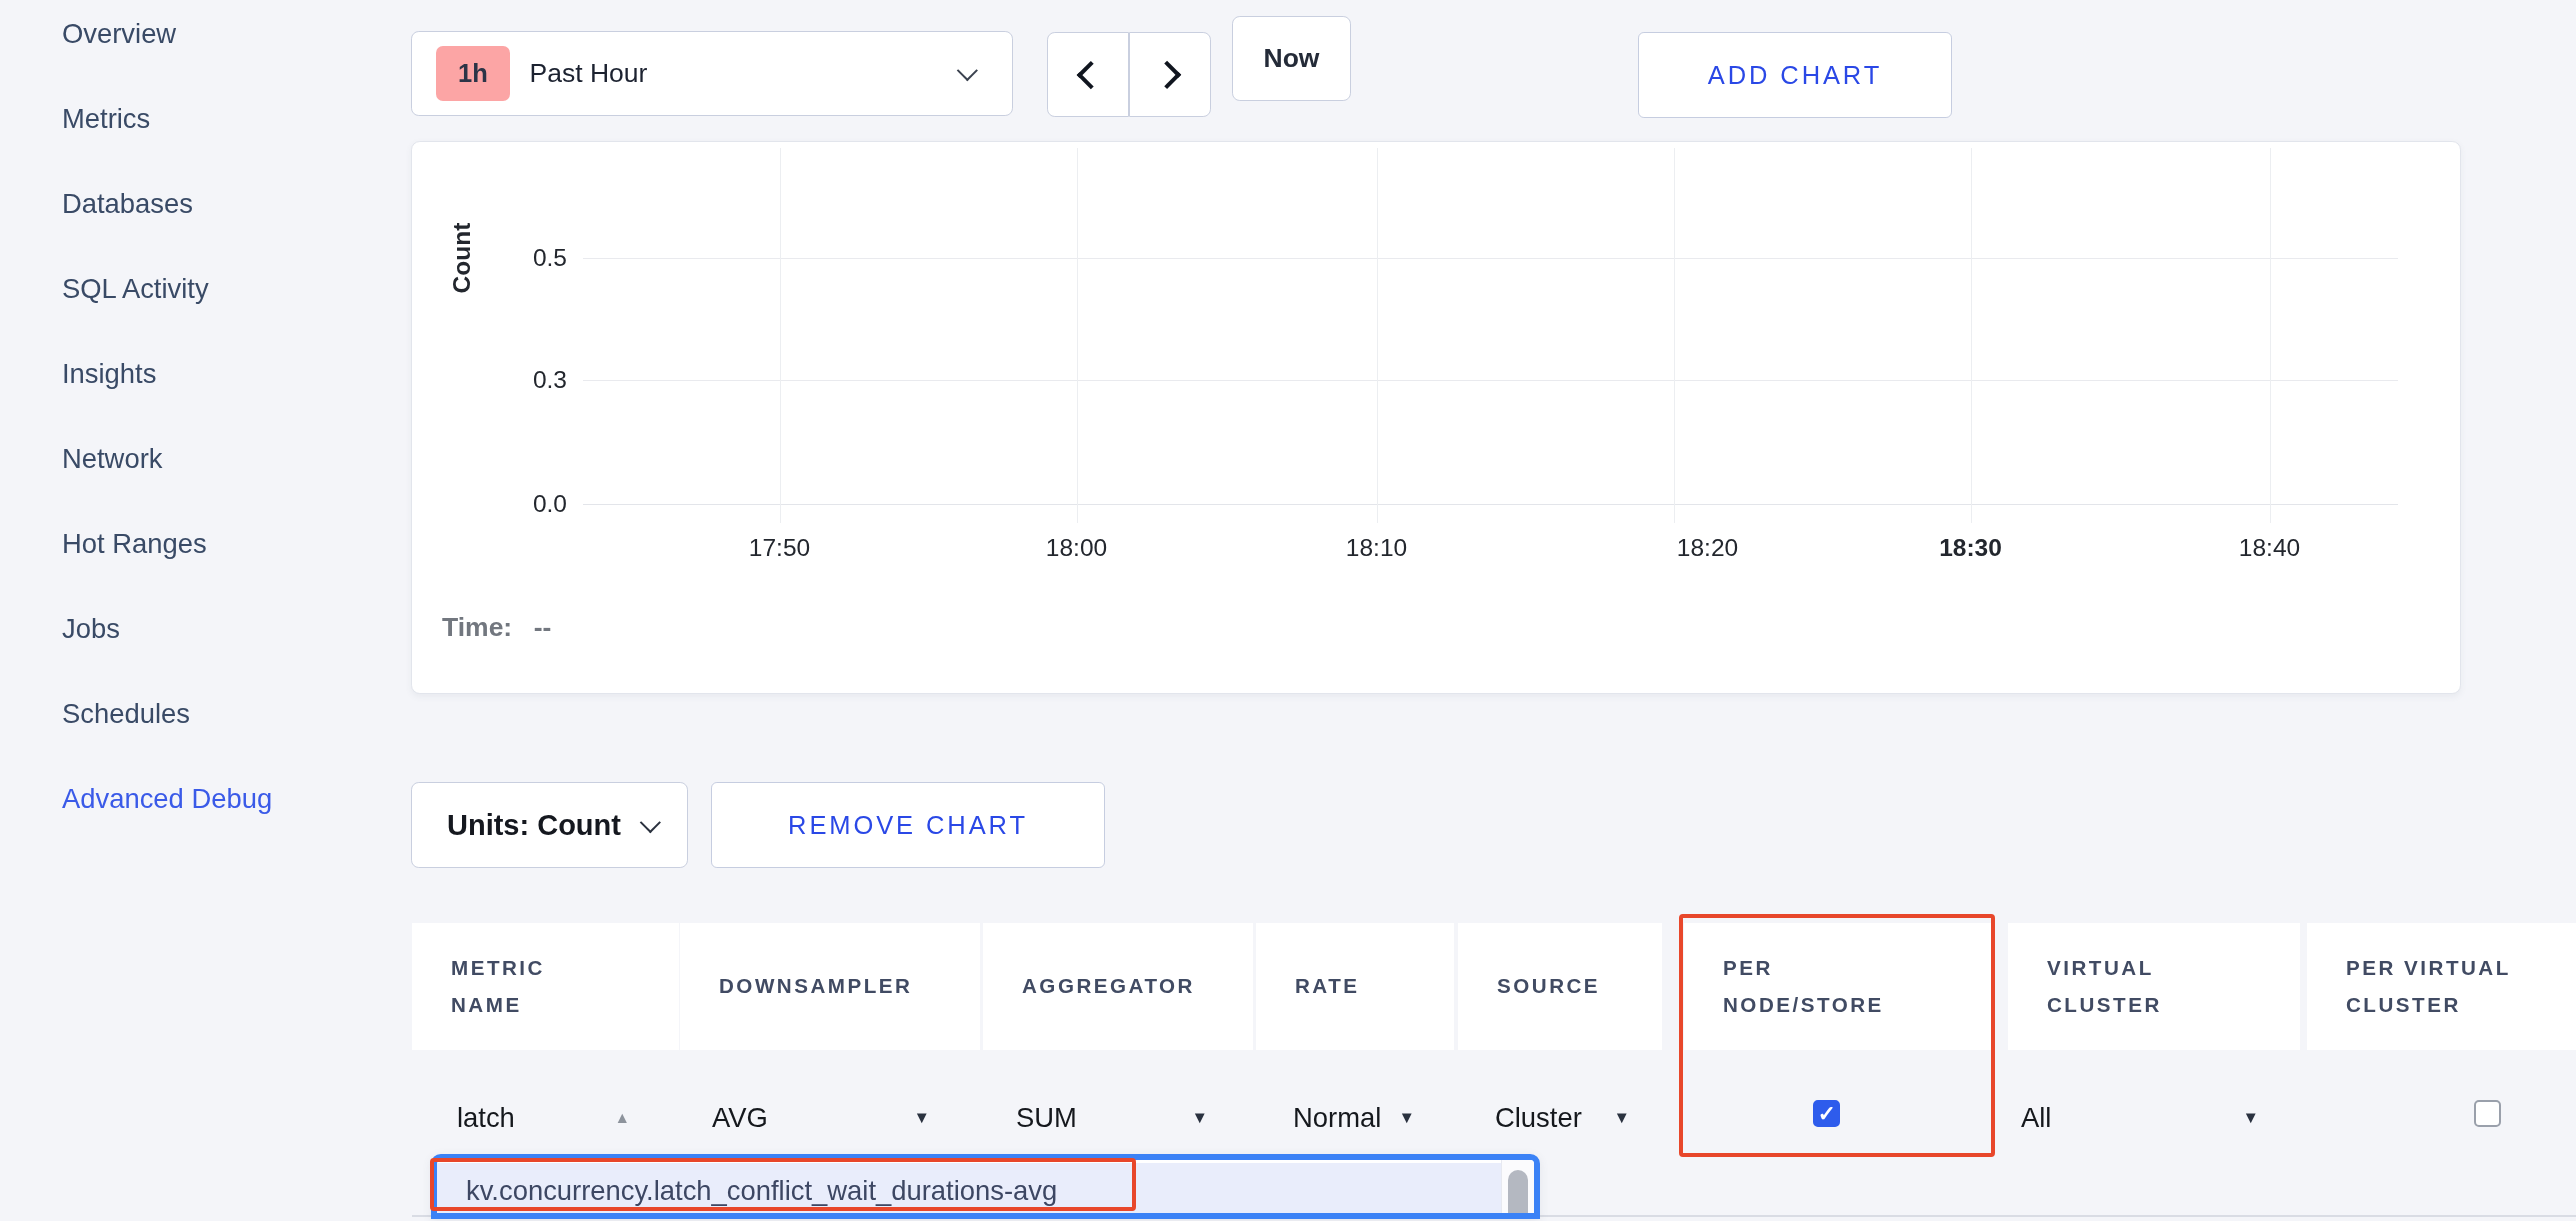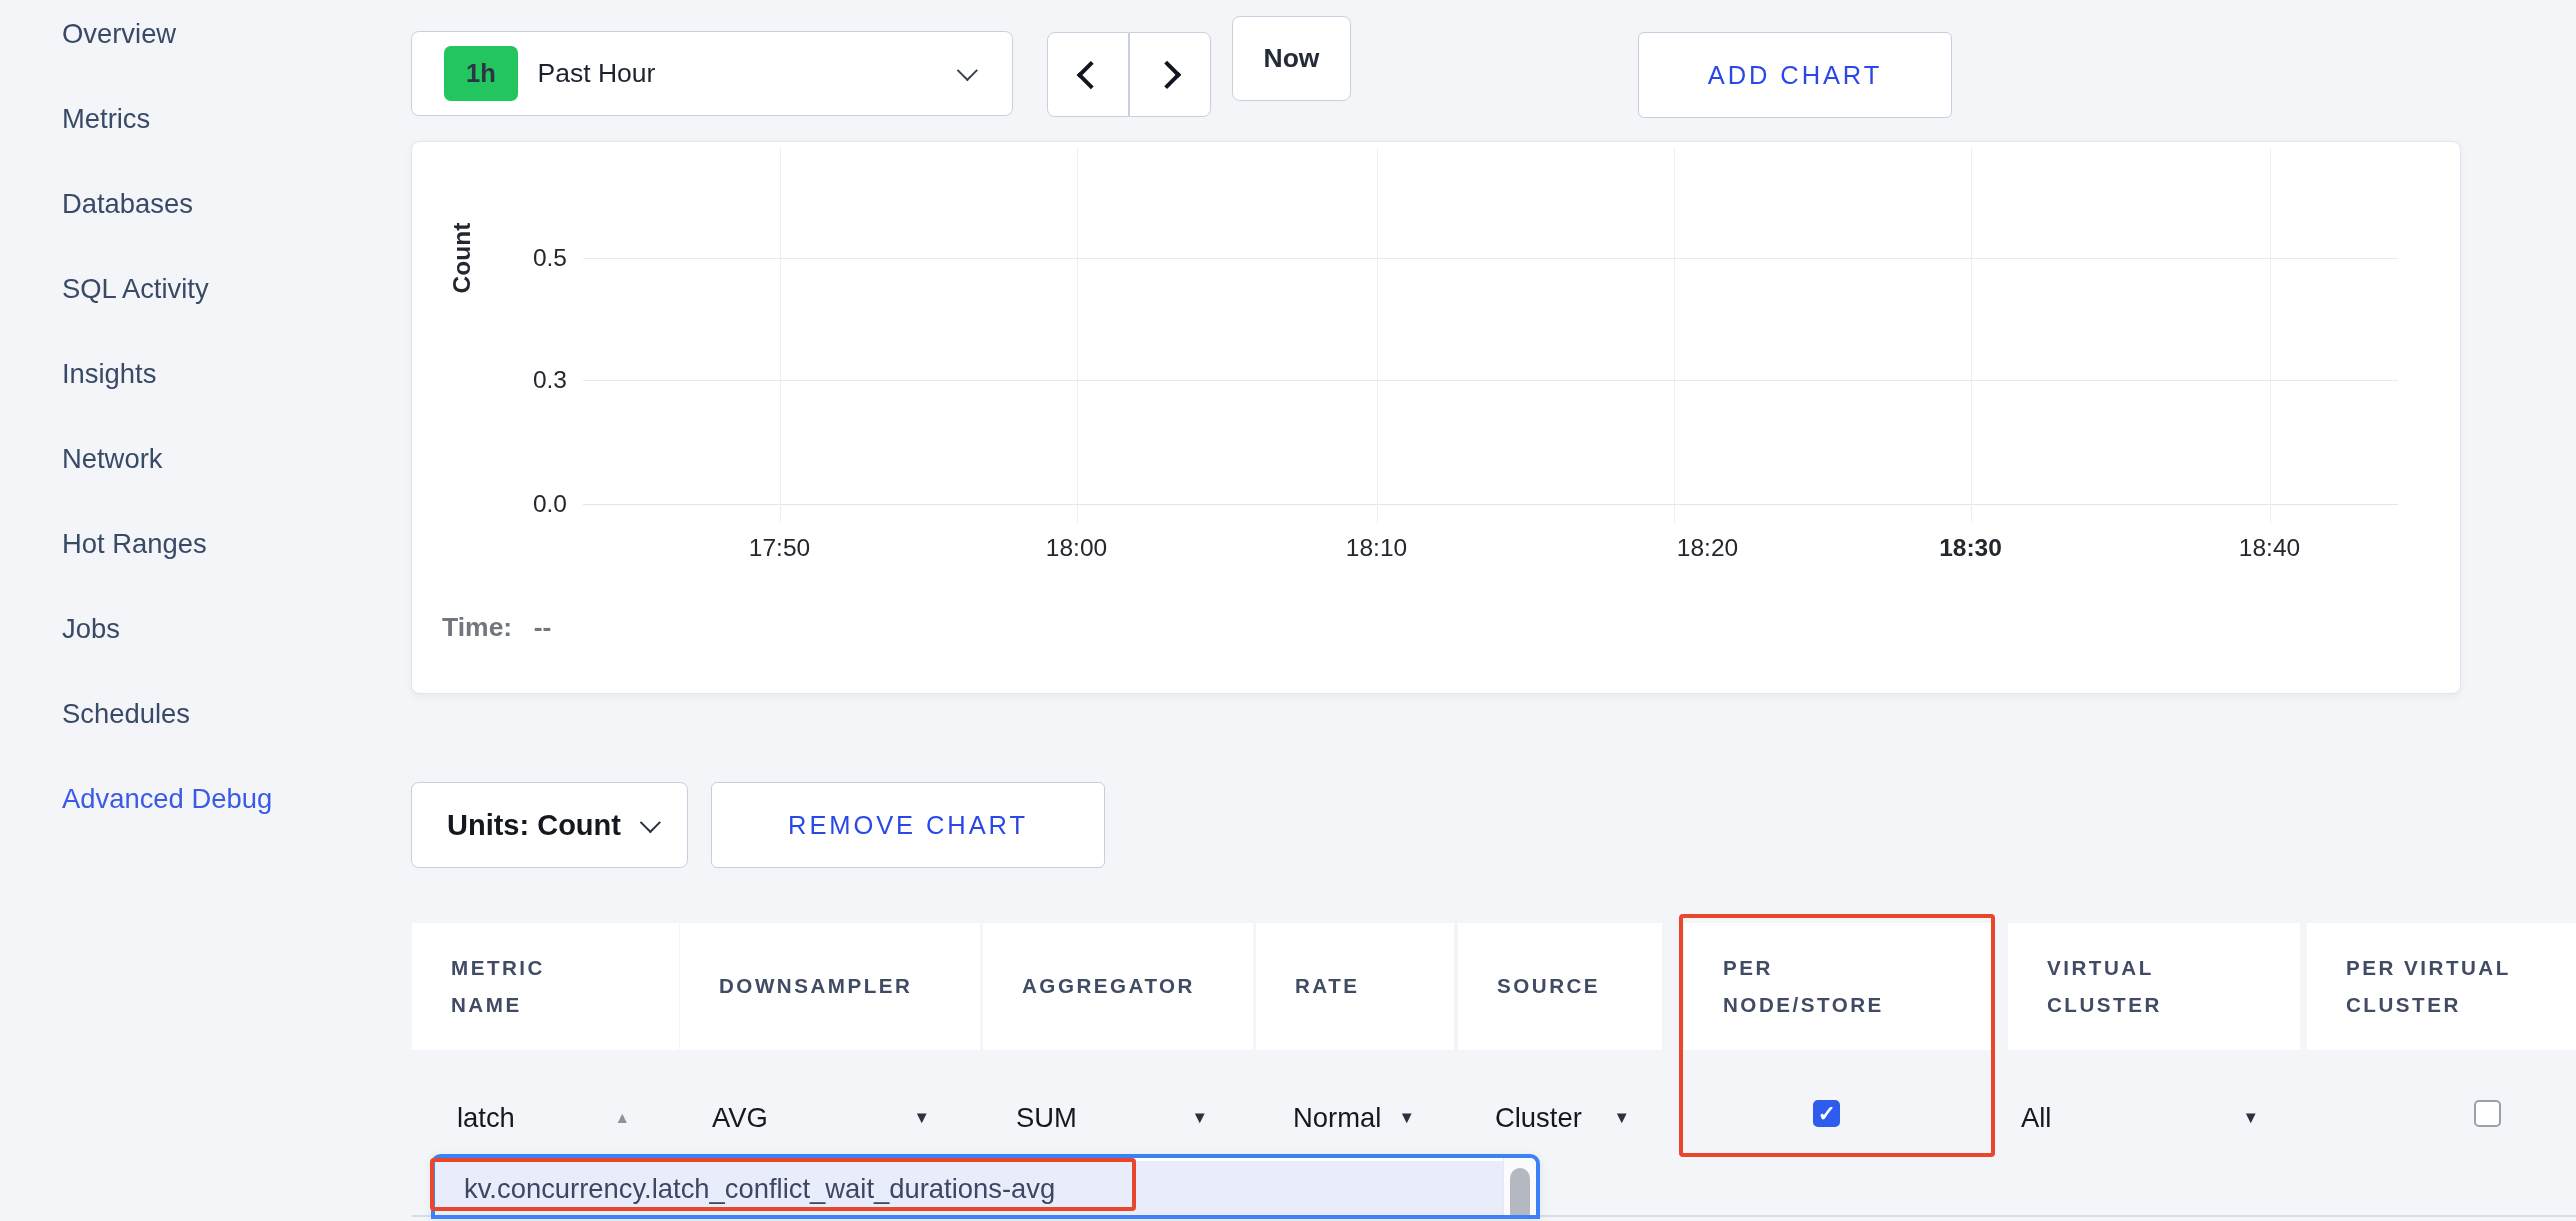--- a/index.html
+++ b/index.html
@@ -7,21 +7,21 @@
   .page{position:relative;width:2576px;height:1221px;background:#f4f5f9;overflow:hidden;}
 
   
   .sidebar{position:absolute;left:62px;top:-8.8px;width:333px;}
   .nav-item{height:85px;line-height:85px;font-size:27.4px;color:#394a66;cursor:pointer;white-space:nowrap;}
   .nav-item.active{color:#3a5ae8;}
 
   
   .btn-outline{position:absolute;background:#fff;border:1.5px solid #c9cfdf;border-radius:7.8px;box-sizing:border-box;display:flex;align-items:center;justify-content:center;cursor:pointer;}
   .timepicker{position:absolute;left:411px;top:31px;width:602px;height:85px;background:#fff;border:1.5px solid #c9cfdf;border-radius:7.8px;box-sizing:border-box;display:flex;align-items:center;cursor:pointer;}
-  .tp-badge{margin-left:32px;width:74px;height:55px;background:#22c55e;border-radius:6.9px;display:flex;align-items:center;justify-content:center;font-size:25.5px;font-weight:700;color:#2c3447;}
+  .tp-badge{margin-left:24px;width:74px;height:55px;background:#fca5a5;border-radius:6.9px;display:flex;align-items:center;justify-content:center;font-size:25.5px;font-weight:700;color:#2c3447;}
   .tp-label{margin-left:19.6px;font-size:26.5px;color:#1c2230;}
   .chev-down{width:12.7px;height:12.7px;border-right:2.9px solid #3b424f;border-bottom:2.9px solid #3b424f;transform:rotate(45deg);margin-left:auto;margin-right:37px;margin-top:-5.9px;}
   .arrow-group{position:absolute;left:1047px;top:32px;height:85px;display:flex;}
   .arrow-btn{width:82px;height:85px;background:#fff;border:1.5px solid #c9cfdf;box-sizing:border-box;display:flex;align-items:center;justify-content:center;cursor:pointer;}
   .arrow-btn:first-child{border-radius:7.8px 0 0 7.8px;border-right-width:0.7px;}
   .arrow-btn:last-child{border-radius:0 7.8px 7.8px 0;border-left-width:0.7px;}
   .chev-left{width:15.7px;height:15.7px;border-left:4.9px solid #10151f;border-bottom:4.9px solid #10151f;transform:rotate(45deg);margin-left:5.9px;}
   .chev-right{width:15.7px;height:15.7px;border-right:4.9px solid #10151f;border-bottom:4.9px solid #10151f;transform:rotate(-45deg);margin-right:5.9px;}
   .now-btn{left:1232px;top:16px;width:119px;height:85px;font-size:26.5px;font-weight:600;color:#242b38;}
   .blue-btn{font-size:25.5px;font-weight:500;letter-spacing:2.9px;color:#2a48e6;border-color:#c6cde0;border-radius:5.9px;}
@@ -51,21 +51,21 @@
   .checkbox{position:absolute;top:1100px;width:27.4px;height:27.4px;border-radius:4.9px;box-sizing:border-box;cursor:pointer;background:#fff;border:2px solid #9aa0ab;}
   .checkbox.checked{background:#2e5cec;border-color:#2e5cec;display:flex;align-items:center;justify-content:center;color:#fff;font-size:21.6px;font-weight:700;}
 
   
   .red-box{position:absolute;border:4.9px solid #e8472b;border-radius:3.9px;box-sizing:border-box;z-index:30;pointer-events:none;}
   .red-col{left:1679px;top:914px;width:316px;height:243px;}
   .red-item{left:430px;top:1158px;width:706px;height:53px;}
 
   
   .bottom-line{position:absolute;left:412px;top:1215px;width:2164px;height:2px;background:#d9dce4;}
-  .dropdown{position:absolute;left:431px;top:1154px;width:1109px;height:65px;background:#fff;border:4px solid #3b82f6;border-radius:9.8px 9.8px 0 0;box-sizing:border-box;overflow:hidden;z-index:20;box-shadow:0 2px 9.8px rgba(80,90,110,0.10);}
+  .dropdown{position:absolute;left:431px;top:1154px;width:1109px;height:65px;background:#fff;border:6px solid #3b82f6;border-radius:9.8px 9.8px 0 0;box-sizing:border-box;overflow:hidden;z-index:20;box-shadow:0 2px 9.8px rgba(80,90,110,0.10);}
   .dd-item{position:absolute;left:0;top:2.9px;width:1074px;height:56px;background:#e9edfb;display:flex;align-items:center;cursor:pointer;}
   .dd-item-label{margin-left:29px;font-size:27.4px;color:#3d4763;white-space:nowrap;}
   .dd-scroll{position:absolute;right:0;top:0;width:33px;height:65px;background:#fbfbfd;border-left:1px solid #e7e9f0;box-sizing:border-box;}
   .dd-thumb{position:absolute;left:5.9px;top:9.8px;width:20.6px;height:88px;background:#b4b8c1;border-radius:10.8px;cursor:pointer;}
 </style>
 </head>
 <body>
 
 <div class="page">
 

